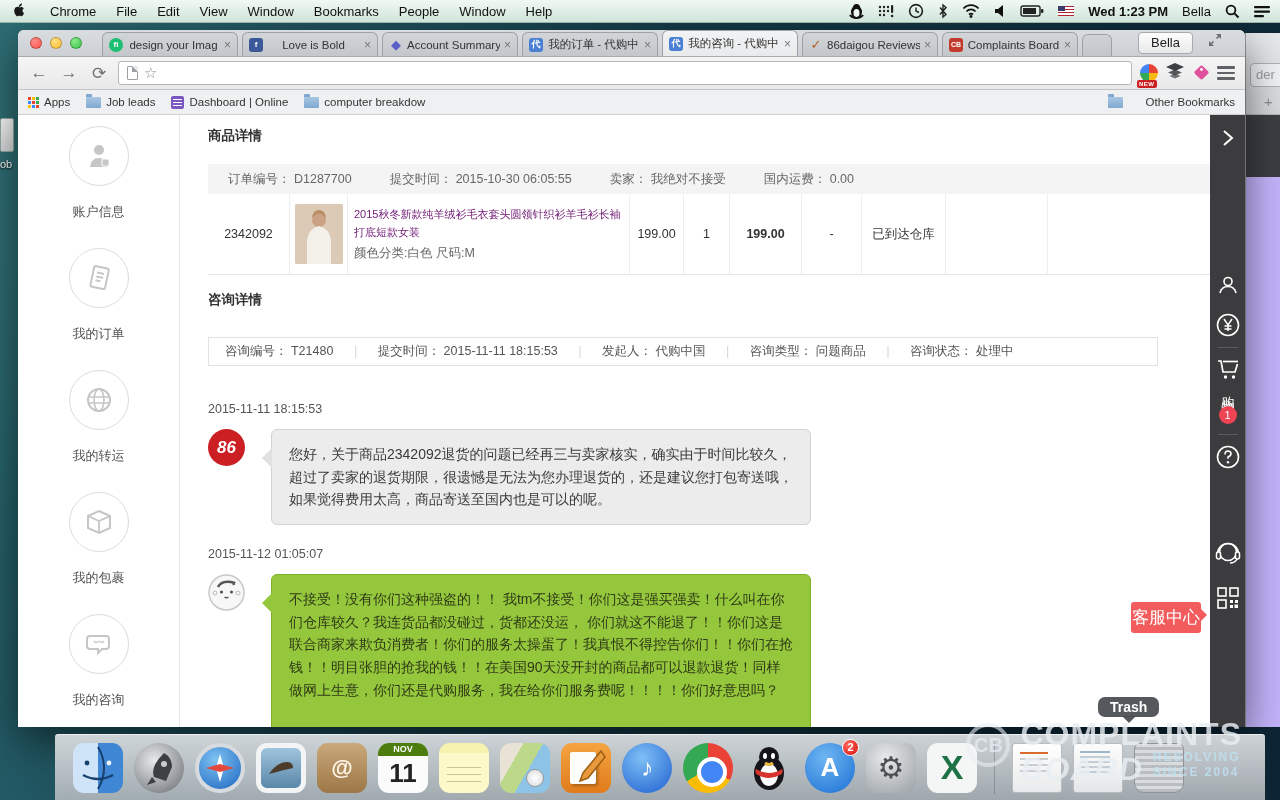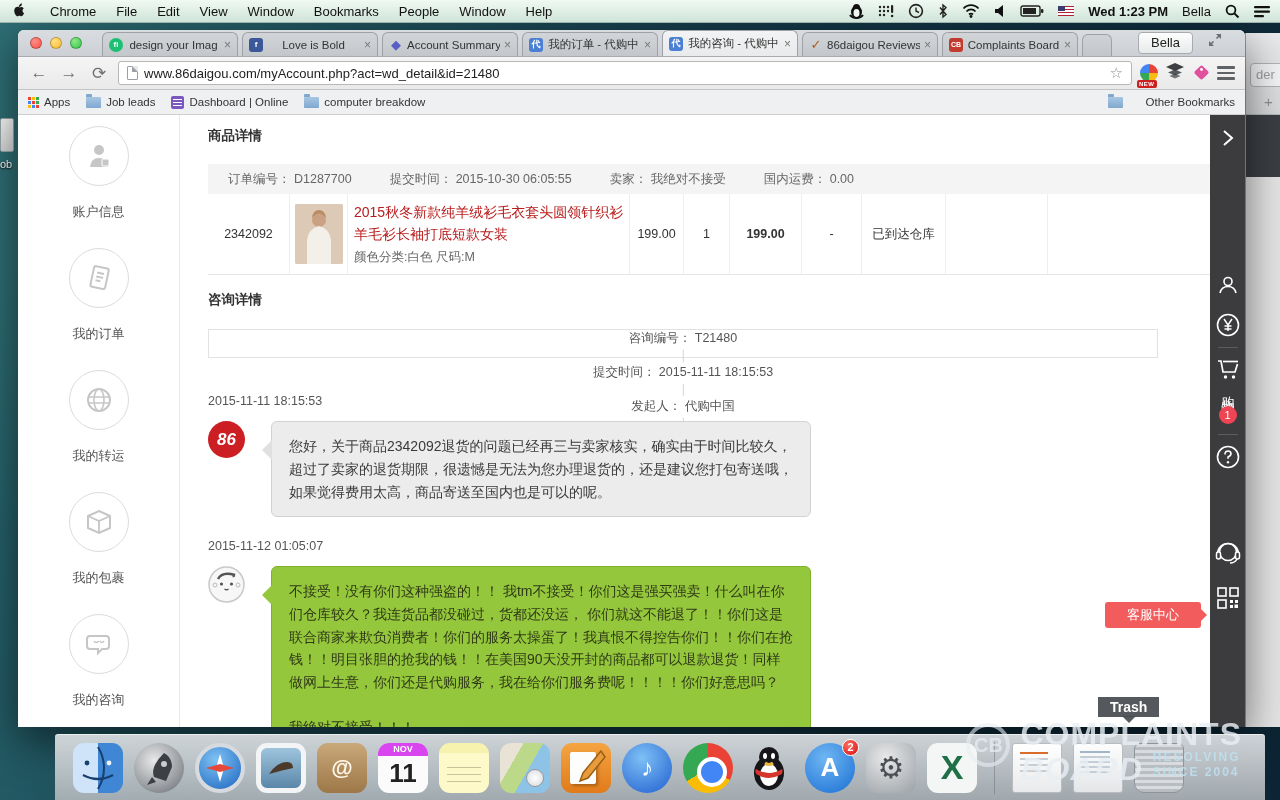--- a/index.html
+++ b/index.html
@@ -17,21 +17,21 @@
   .mb-apple { width:22px; text-align:center; margin-right:8px; }
   .mitem { padding:0 10px; }
   .mitem.bold { font-weight:normal; }
   .mb-right { margin-left:auto; display:flex; align-items:center; gap:14px; }
   .mb-ic { display:inline-flex; align-items:center; }
   .mb-time { font-weight:bold; }
   .flag { width:16px; height:10px; background:repeating-linear-gradient(#b22234 0 1.5px,#fff 1.5px 3px); position:relative; }
   .flag::after{ content:""; position:absolute; left:0; top:0; width:7px; height:5px; background:#3c3b6e; }
 
   
-  .backwin { position:absolute; left:1245px; top:33px; width:35px; height:694px; background:#e5e5e5; border-left:1px solid #9a9da0; z-index:5;}
+  .backwin { position:absolute; left:1245px; top:33px; width:35px; height:694px; background:#c4b5fd; border-left:1px solid #9a9da0; z-index:5;}
   .backwin .bw-top { height:82px; background:linear-gradient(#e9eaeb,#d6d8da); border-bottom:1px solid #b5b7ba; position:relative;}
   .bw-chip { position:absolute; left:4px; top:30px; width:40px; height:24px; background:#f2f3f4; border:1px solid #b0b3b6; border-radius:4px; color:#9a9da1; font-size:13px; line-height:22px; padding-left:5px;}
   .bw-plus { position:absolute; left:18px; top:60px; color:#8d9093; font-size:15px; }
   .backwin .bw-dark { height:62px; background:#3b3f43; }
 
   
   .desk-icon { position:absolute; left:0px; top:118px; width:18px; z-index:4; color:#fff; font-size:11px; text-shadow:0 1px 2px #000;}
   .desk-icon .di-doc { width:14px; height:34px; background:linear-gradient(#fdfdfd,#d9dadb); border:1px solid #9aa; border-radius:2px; margin-bottom:6px;}
 
   
@@ -98,86 +98,86 @@
   .lsb-label { font-size:13px; color:#555; }
 
   .main { position:absolute; left:162px; top:0; width:1030px; height:100%; padding:12px 0 0 28px; }
   .sec-title { font-size:13.5px; font-weight:bold; color:#333; }
   .order-head { margin-top:19px; width:1002px; height:30px; background:#f4f4f4; display:flex; align-items:center; font-size:12.5px; color:#666; gap:38px; padding:0 20px;}
   .order-row { width:1002px; display:flex; border-bottom:1px solid #e6e6e6; font-size:12.5px; color:#333;}
   .cell { border-right:1px solid #eee; min-height:80px; display:flex; align-items:center; justify-content:center; padding:8px 4px;}
   .c-id { width:82px; }
   .c-img { width:58px; }
   .c-title { width:282px; flex-direction:column; align-items:flex-start; justify-content:center; padding-left:6px;}
-  .c-title a { color:#b91c1c; text-decoration:none; font-size:14px; line-height:1.55;}
+  .c-title a { color:#701a75; text-decoration:none; font-size:11px; line-height:1.55;}
   .c-spec { color:#666; margin-top:4px; }
   .c-price { width:54px; } .c-qty { width:46px; } .c-total { width:72px; font-weight:bold;}
   .c-dash { width:60px; } .c-status { width:84px; } .c-e1 { width:102px; } .c-e2 { flex:1; border-right:none;}
   .thumb { width:48px; height:60px; border-radius:2px; overflow:hidden; background:#dccab7;}
 
-  .inq-bar { margin-top:20px; width:950px; height:29px; border:1px solid #e2e2e2; display:flex; align-items:center; font-size:12.5px; color:#555; padding:0 16px;flex-direction:column;}
+  .inq-bar { margin-top:28px; width:950px; height:29px; border:1px solid #e2e2e2; display:flex; align-items:center; font-size:12.5px; color:#555; padding:0 16px;}
   .inq-bar .sep { color:#ccc; margin:0 16px; }
 
   .msg-time { margin-top:36px; font-size:12.5px; color:#555; }
   .msg { display:flex; margin-top:13px; }
   .avatar { width:37px; height:37px; border-radius:50%; flex:none; margin-right:26px; position:relative;}
   .avatar-86 { background:#cc1f24; color:#fff; font-weight:bold; font-size:17px; display:flex; align-items:center; justify-content:center; font-style:italic;}
   .bubble { position:relative; width:540px; border-radius:6px; padding:13px 17px; font-size:14px; line-height:1.62; color:#3a3a3a;}
   .bubble::before { content:""; position:absolute; left:-10px; top:18px; border:10px solid transparent; border-left:none;}
   .bubble-gray { background:#ececec; border:1px solid #d2d2d2; }
   .bubble-gray::before { border-right-color:#e0e0e0; }
   .bubble-green { background:#95c73d; border:1px solid #7fb02a; color:#2f3a16; }
   .bubble-green::before { border-right-color:#95c73d; }
   .bubble p + p { margin-top:22px; }
 
   
   .rail { position:absolute; right:0; top:0; width:35px; height:100%; background:#3c3c3e; display:flex; flex-direction:column; align-items:center; color:#fff; z-index:3;}
   .rail svg { display:block; }
   .rail-sep { width:20px; height:1px; background:#5c5c5e; margin:10px 0; }
   .cart-text { writing-mode:vertical-lr; text-orientation:upright; font-size:13px; letter-spacing:4px; margin-top:6px; color:#fff;}
   .rail-badge { width:18px; height:18px; border-radius:50%; background:#ee4454; color:#fff; font-size:11px; display:flex; align-items:center; justify-content:center; margin-top:8px;}
-  .kf-tip { position:absolute; right:44px; top:487px; background:#f25c5c; color:#fff; font-size:13px; padding:4px 22px; border-radius:3px; white-space:nowrap;}
+  .kf-tip { position:absolute; right:44px; top:487px; background:#f25c5c; color:#fff; font-size:17px; padding:4px 1px; border-radius:3px; white-space:nowrap;}
   .kf-tip::after { content:""; position:absolute; right:-6px; top:7px; border:6px solid transparent; border-right:none; border-left-color:#f25c5c;}
 
   
   .dock { position:absolute; left:55px; right:15px; bottom:0; height:66px; z-index:40;
     background:linear-gradient(rgba(222,226,229,.92),rgba(180,185,189,.88));
     border-top:1px solid rgba(255,255,255,.8); border-radius:3px 3px 0 0;
     display:flex; align-items:center; padding:0 18px; gap:11px;}
   .dicon { width:50px; height:50px; flex:none; position:relative; border-radius:11px; }
   .dbadge { position:absolute; right:-4px; top:-4px; width:17px; height:17px; background:radial-gradient(circle at 35% 30%,#ff6b60,#d50f0f); color:#fff; border-radius:50%; font-size:11px; font-weight:bold; display:flex; align-items:center; justify-content:center; border:1px solid #fff;}
   .dock-sep { width:1px; height:52px; background:rgba(90,95,100,.4); margin:0 6px; flex:none;}
   .d-finder { background:linear-gradient(90deg,#cfe4f9 49%,#3f86d4 51%); }
   .d-launch { background:radial-gradient(circle at 40% 35%,#e8e9ea,#8d9195 70%,#5f6368); border-radius:50%;}
   .d-safari { background:radial-gradient(circle at 40% 30%,#7fc2f2,#1c66c0); border-radius:50%; border:4px solid #d7dade;}
   .d-mail { background:linear-gradient(#9fc4dd,#5a87a8); border:5px solid #f2f4f5; }
   .d-contacts { background:linear-gradient(#c9a879,#9d7748); color:#fff7ea; display:flex; align-items:center; justify-content:center; font-size:22px; font-weight:bold;}
   .d-cal { background:#fbfbfb; overflow:hidden; text-align:center;}
-  .d-cal .mon { background:#d946ef; color:#fff; font-size:9px; font-weight:bold; line-height:13px;}
+  .d-cal .mon { background:#4d7c0f; color:#fff; font-size:9px; font-weight:bold; line-height:13px;}
   .d-cal .day { font-size:26px; color:#222; line-height:34px; font-weight:bold;}
   .d-notes { background:linear-gradient(#f7f2ae 0 20%, #fdf9c9 20%); }
   .d-notes::after{ content:""; position:absolute; left:8px; top:24px; width:34px; height:1.5px; background:#c9c39a; box-shadow:0 7px 0 #c9c39a, 0 14px 0 #c9c39a;}
   .d-maps { background:linear-gradient(120deg,#e8e3d4 0 30%, #bcd98a 30% 55%, #8ec3e8 55% 100%);}
   .d-maps::after{ content:""; position:absolute; right:6px; bottom:6px; width:16px; height:16px; border-radius:50%; background:radial-gradient(#fff,#d6d9dc); border:1px solid #999;}
   .d-pages { background:linear-gradient(#f5a442,#e07b1a); }
   .d-pages::after{ content:""; position:absolute; left:9px; top:9px; width:26px; height:32px; background:#fdfdfb; border-radius:2px; box-shadow:2px 2px 3px rgba(0,0,0,.25);}
   .d-itunes { background:radial-gradient(circle at 40% 30%,#7ec0f5,#1f5fd0); border-radius:50%; color:#fff; display:flex; align-items:center; justify-content:center; font-size:24px;}
   .d-chrome { background:conic-gradient(#ea4335 0 33%, #fbbc05 33% 66%, #34a853 66% 100%); border-radius:50%; }
   .d-chrome::after{ content:""; position:absolute; left:14px; top:14px; width:22px; height:22px; background:#4285f4; border:4px solid #fff; border-radius:50%;}
   .d-qq { background:transparent; }
   .d-appstore { background:radial-gradient(circle at 40% 30%,#6fb6f2,#1a6fd4); border-radius:50%; color:#fff; display:flex; align-items:center; justify-content:center; font-size:26px; font-weight:bold;}
   .d-gears { background:radial-gradient(circle at 40% 30%,#e8e9ea,#9aa0a5); display:flex; align-items:center; justify-content:center; font-size:30px; color:#4c5054;}
   .d-excel { background:#f4f6f5; color:#1e7145; display:flex; align-items:center; justify-content:center; font-size:34px; font-weight:bold;}
   .d-docs { background:linear-gradient(#ffffff,#e9eaeb); border:1px solid #b9bcbf; border-radius:3px;}
   .d-docs::after{ content:""; position:absolute; left:7px; top:8px; width:28px; height:2px; background:#d96c2c; box-shadow:0 6px 0 #c9ccd0, 0 12px 0 #c9ccd0, 0 18px 0 #c9ccd0;}
   .d-stack { background:linear-gradient(#fdfdfd,#e4e6e8); border:1px solid #b9bcbf; border-radius:3px;}
   .d-stack::after{ content:""; position:absolute; left:6px; top:7px; width:30px; height:2px; background:#9fb6c9; box-shadow:0 5px 0 #c3cdd6, 0 10px 0 #c3cdd6, 0 15px 0 #c3cdd6, 0 20px 0 #c3cdd6;}
   .d-trash { background:repeating-linear-gradient(0deg,#b9bdc1 0 3px,#d9dcdf 3px 6px), repeating-linear-gradient(90deg,rgba(150,155,160,.6) 0 3px, rgba(230,233,236,.6) 3px 6px); border-radius:6px 6px 10px 10px; border:1px solid #8f9499;}
 
-  .trash-tip { position:absolute; left:1098px; top:697px; z-index:45; background:rgba(70,74,78,.92); color:#fff; font-weight:bold; font-size:14px; padding:2px 12px; border-radius:0;}
+  .trash-tip { position:absolute; left:1098px; top:697px; z-index:45; background:rgba(70,74,78,.92); color:#fff; font-weight:bold; font-size:14px; padding:2px 12px; border-radius:7px;}
   .trash-tip::after{ content:""; position:absolute; left:24px; bottom:-6px; border:7px solid transparent; border-bottom:none; border-top-color:rgba(70,74,78,.92);}
 
   .watermark { position:absolute; right:38px; bottom:16px; z-index:46; color:rgba(232,238,243,.82); line-height:.95; text-align:left; display:flex; gap:10px; align-items:flex-start;}
   .wm-logo { width:44px; height:44px; border:4px solid rgba(232,238,243,.6); border-radius:50%; font-size:20px; font-weight:bold; display:flex; align-items:center; justify-content:center; color:rgba(232,238,243,.7); margin-top:4px;}
   .wm-l1 { font-size:32px; font-weight:bold; letter-spacing:1px;}
   .wm-row2 { display:flex; gap:10px; align-items:flex-end;}
   .wm-l2 { font-size:32px; font-weight:bold; letter-spacing:1px;font-style:italic;}
   .wm-small { font-size:12px; font-weight:bold; color:rgba(190,225,240,.85); letter-spacing:2px; line-height:1.3; padding-bottom:3px;}
 </style>
 </head>
@@ -345,21 +345,20 @@
           </g>
         </svg></span>
   </div>
 
   <div class="toolbar">
     <span class="nav-ic">←</span>
     <span class="nav-ic">→</span>
     <span class="nav-ic">⟳</span>
     <div class="urlbox">
       <span class="page-ic"></span>
-      <span class="urltext">www.86daigou.com/myAccount.php?act=wd_detail&amp;id=21480</span>
       <span class="star">☆</span>
     </div>
     <span class="ext-new">
         <span class="newbadge">NEW</span>
       </span>
     <span><svg width="18" height="16" viewBox="0 0 18 16">
           <g fill="#3c4043">
             <polygon points="9,0 18,4 9,8 0,4"></polygon>
             <polygon points="9,6.5 16,9.5 9,12.5 2,9.5" opacity=".85"></polygon>
             <polygon points="9,10.5 14.5,13 9,15.5 3.5,13" opacity=".7"></polygon>

